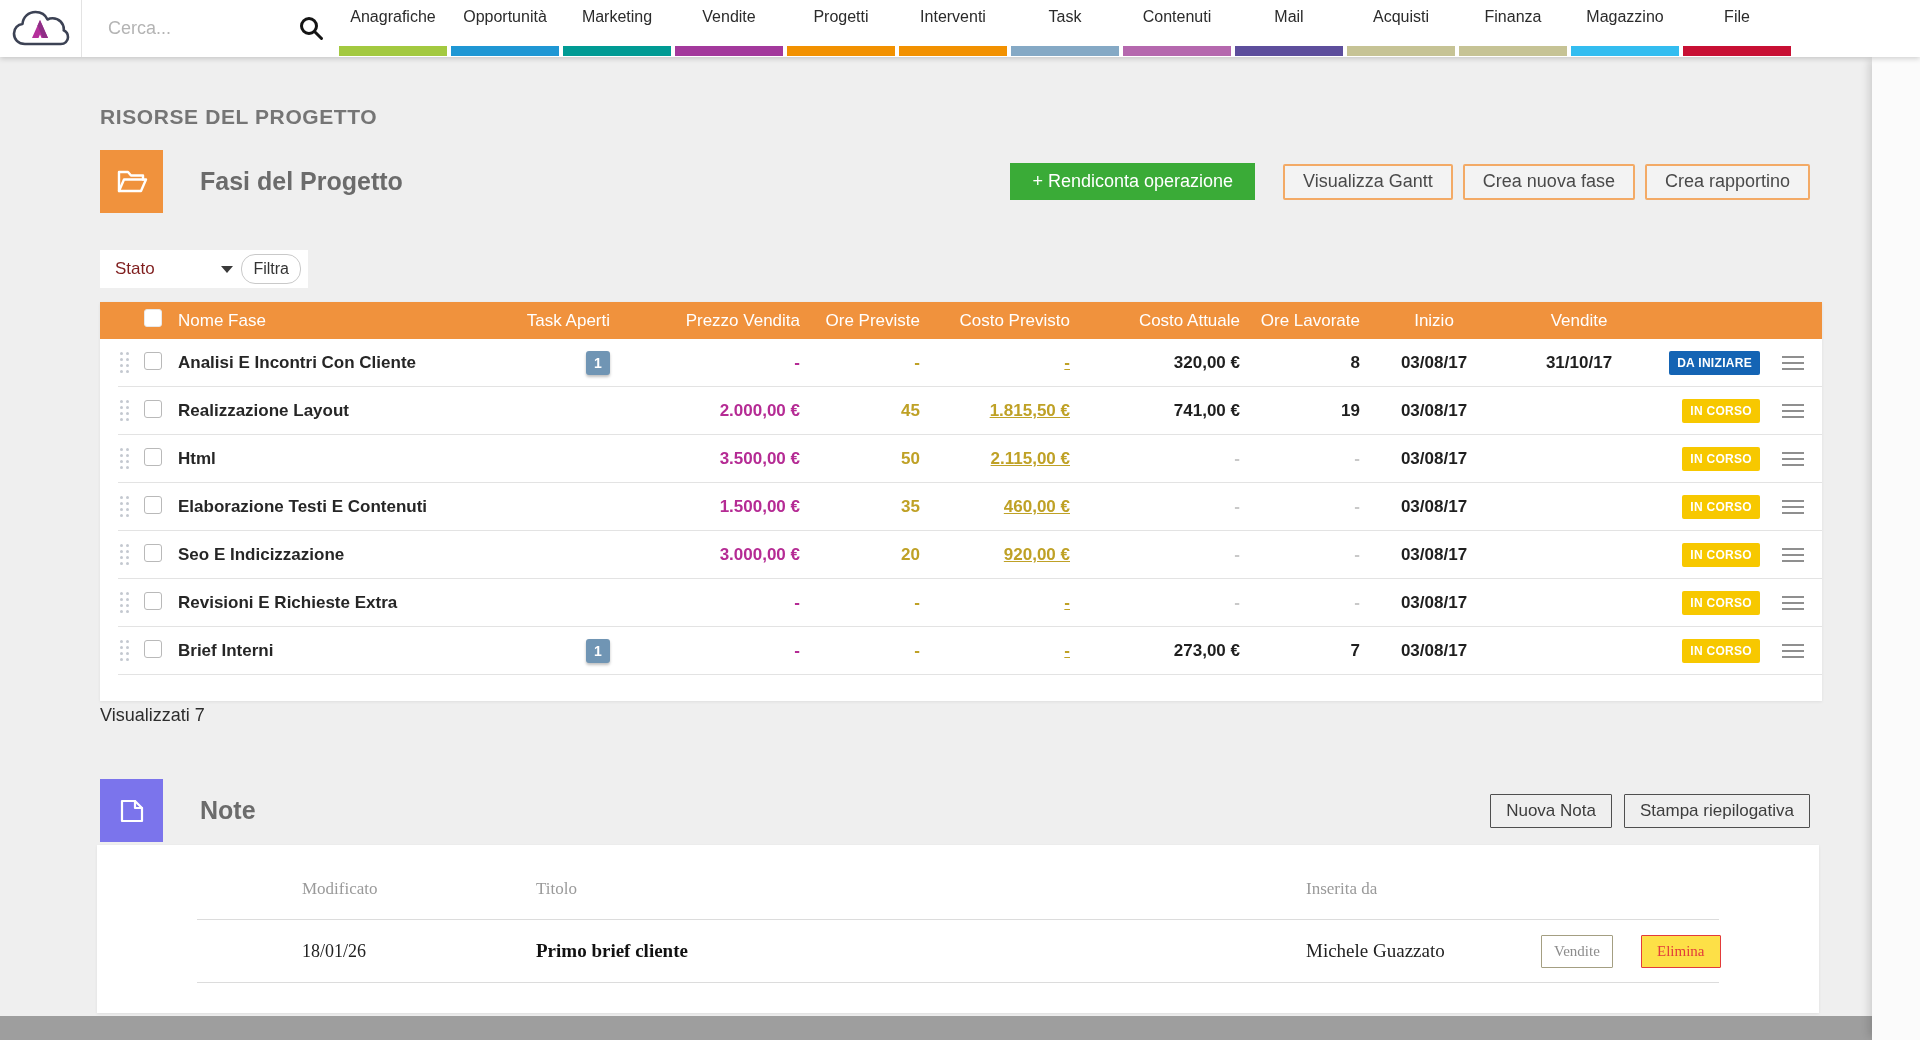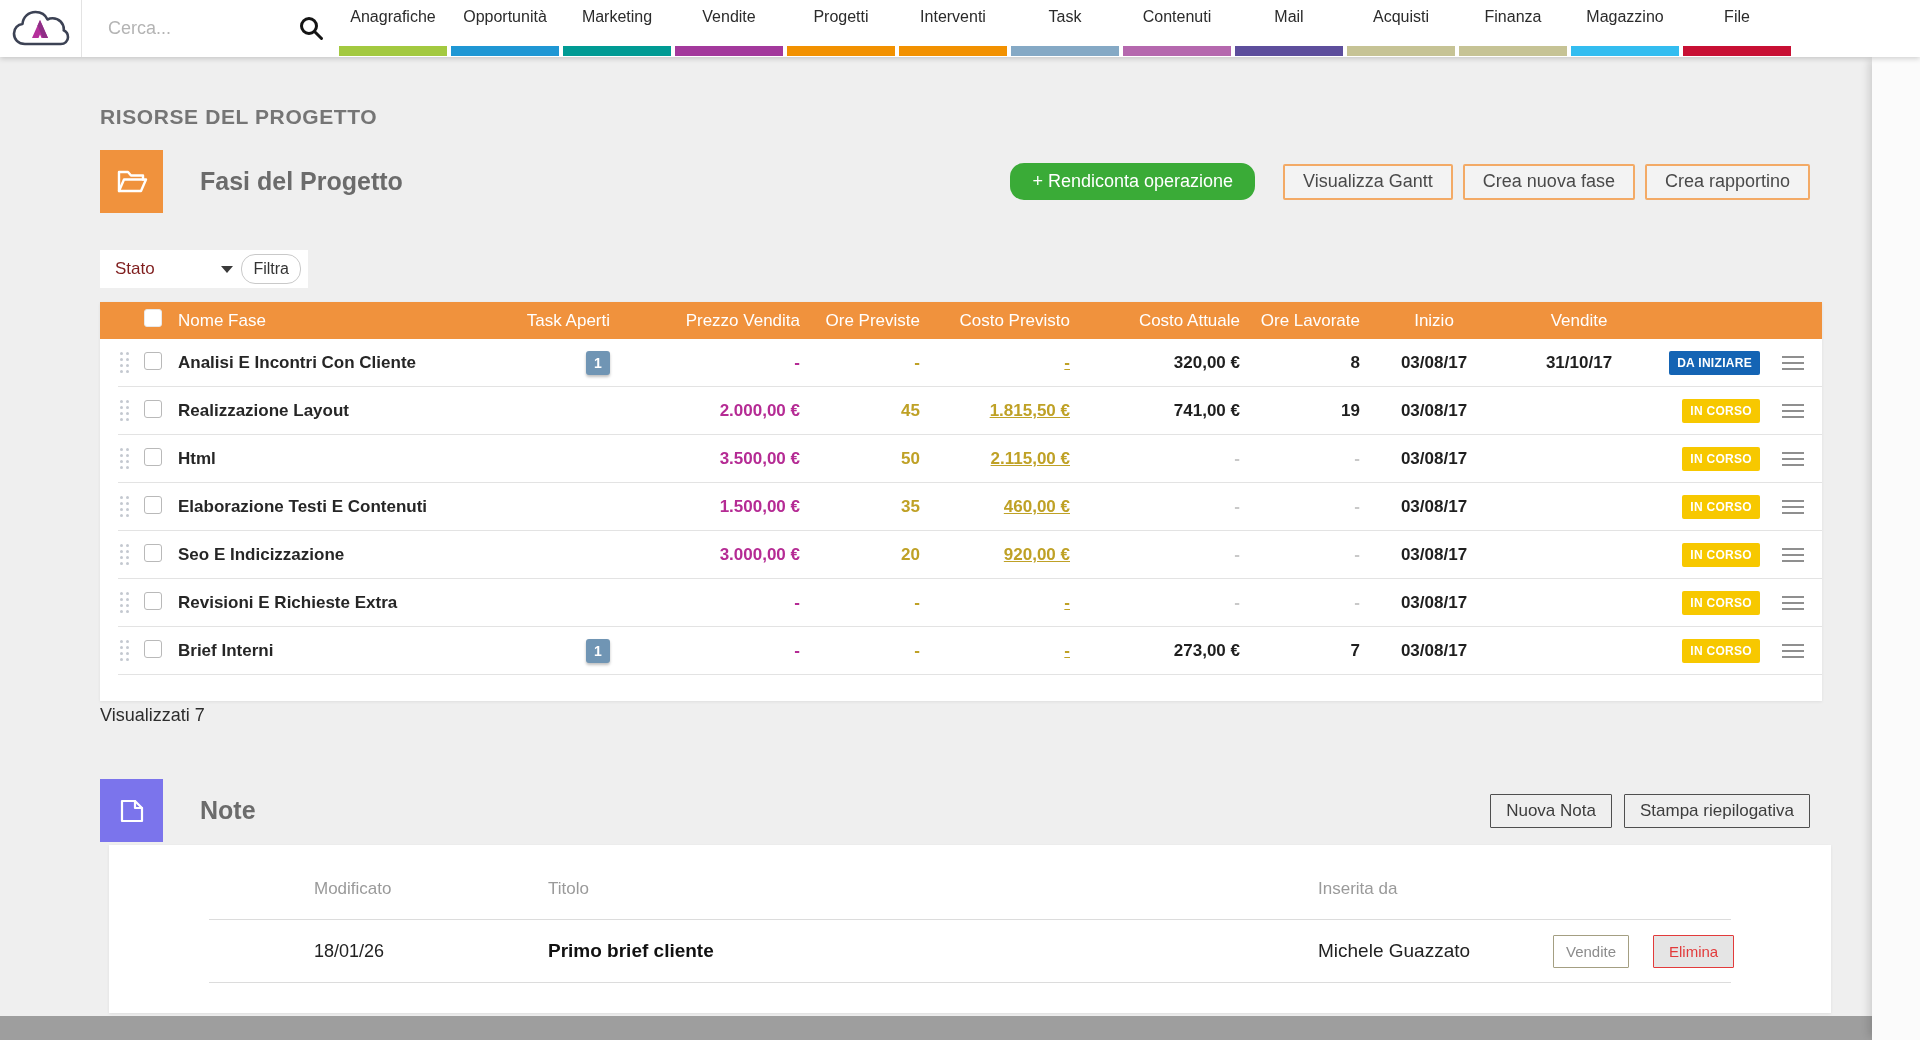--- a/index.html
+++ b/index.html
@@ -37,21 +37,21 @@
   .fasi-head { top:93px; }
   .note-head { top:722px; }
   .icon-tile { width:63px; height:63px; display:flex; align-items:center; justify-content:center; flex:0 0 auto; }
   .tile-orange { background:var(--orange); }
   .tile-purple { background:var(--purple); }
   .section-title { font-size:25px; font-weight:bold; color:#6b6b6b; margin-left:37px; }
   .head-actions { margin-left:auto; display:flex; align-items:center; }
 
   button { font-family:inherit; cursor:pointer; }
   .btn-green {
-    height:37px; padding:0 22px; border:none; border-radius:14px; background:var(--green);
+    height:37px; padding:0 22px; border:none; border-radius:0; background:var(--green);
     color:#fff; font-size:18px; margin-right:18px;
   }
   .btn-outline-orange {
     height:36px; padding:0 18px; margin-left:10px; border:2px solid #f3aa66; border-radius:2px;
     background:#f3f3f3; color:#4a4a4a; font-size:18px;
   }
   .btn-outline-dark {
     height:34px; padding:0 15px; margin-left:12px; border:1px solid #4f4f4f; border-radius:1px;
     background:transparent; color:#3d3d3d; font-size:17px;
   }
@@ -103,32 +103,32 @@
   .status-badge {
     display:inline-block; padding:5px 8px; border-radius:2px; color:#fff;
     font-size:12px; font-weight:bold; letter-spacing:.3px; cursor:pointer;
   }
   .menu-btn { background:none; border:none; padding:4px; display:inline-block; }
   .menu-btn span { display:block; width:22px; height:2px; background:#8f8f8f; margin:4px 0; }
 
   .visualizzati { position:absolute; top:648px; left:100px; font-size:18px; color:#2d2d2d; }
 
   
-  .note-card { position:absolute; top:788px; left:109px; width:1722px; height:168px; background:#fff; box-shadow:0 1px 3px rgba(0,0,0,.07); }
+  .note-card { position:absolute; top:788px; left:97px; width:1722px; height:168px; background:#fff; box-shadow:0 1px 3px rgba(0,0,0,.07);font-family:Liberation Serif, serif; }
   .note-table { margin:0 100px; }
   .nt-grid { display:grid; grid-template-columns:335px 770px 235px 90px 92px; align-items:center; }
   .nt-head { height:75px; border-bottom:1px solid #dcdcdc; padding-top:14px; }
   .nt-head .cell { color:#9a9a9a; font-size:17px; }
   .nt-row { height:63px; border-bottom:1px solid #dcdcdc; }
   .pad-first { padding-left:105px; }
   .nt-date { font-size:18px; color:#222; }
   .nt-title { font-size:19px; font-weight:bold; color:#111; }
   .nt-user { font-size:19px; color:#222; }
   .btn-modifica { border:1px solid #a49f82; background:#fff; color:#8c8c8c; font-size:15px; padding:7px 12px; border-radius:1px; }
-  .btn-elimina { border:1px solid #e23b3b; background:#e5e5e5; color:#e23b3b; font-size:15px; padding:7px 15px; border-radius:1px; margin-left:10px; }
+  .btn-elimina { border:1px solid #e23b3b; background:#fde047; color:#e23b3b; font-size:15px; padding:7px 15px; border-radius:1px; margin-left:10px; }
 
   
   .footer-bar { position:absolute; left:0; bottom:0; width:1872px; height:24px; background:#9e9e9e; }
   .right-gutter { position:absolute; top:57px; right:0; width:48px; height:983px; background:#fbfbfb; box-shadow:-6px 0 8px -3px rgba(0,0,0,.14); z-index:5; }
 </style>
 </head>
 <body>
 
 <header class="topbar">
   <div class="logo-box">

